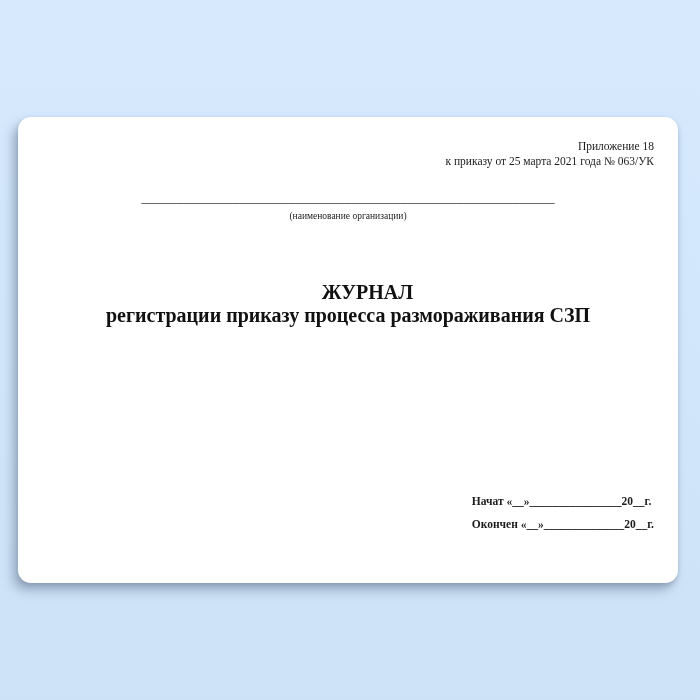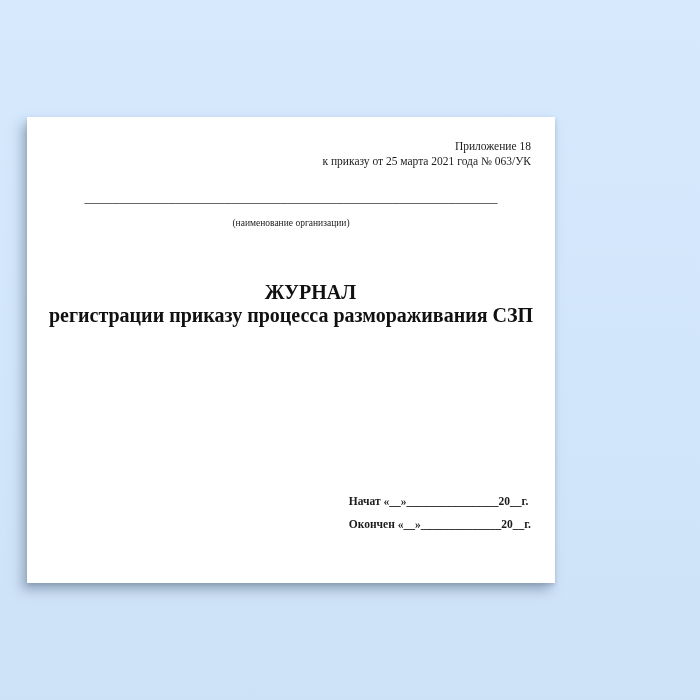--- a/index.html
+++ b/index.html
@@ -8,25 +8,26 @@
     font-family: "Liberation Serif", "DejaVu Serif", serif;
   }
   .scene {
     position: relative;
     width: 700px; height: 700px;
     background: linear-gradient(180deg, #d6e9fd 0%, #d2e6fb 55%, #cde1f7 100%);
     overflow: hidden;
   }
   .paper {
     position: absolute;
-    left: 27px; top: 117px;
-    width: 528px; height: 466px;
+    left: 18px; top: 117px;
+    width: 660px; height: 466px;
     background: #ffffff;
     box-shadow: -5px 7px 11px rgba(95, 115, 140, 0.50), 0 2px 4px rgba(95, 115, 140, 0.30);
     color: #1c1c1c;
+    border-radius: 13px;
   }
   .appendix {
     position: absolute;
     top: 22px; right: 24px;
     text-align: right;
     font-size: 11.5px;
     line-height: 15px;
     color: #1c1c1c;
   }
   .org {
@@ -39,21 +40,21 @@
     font-size: 14px;
     line-height: 14px;
     letter-spacing: 0;
     color: #333;
     white-space: nowrap;
     font-style: italic;
   }
   .org-caption {
     font-size: 9.5px;
     line-height: 12px;
-    margin-top: 12px;
+    margin-top: 5px;
     color: #222;
   }
   .title-block {
     position: absolute;
     top: 164px; left: 0;
     width: 100%;
     text-align: center;
     font-weight: bold;
     color: #111;
   }

